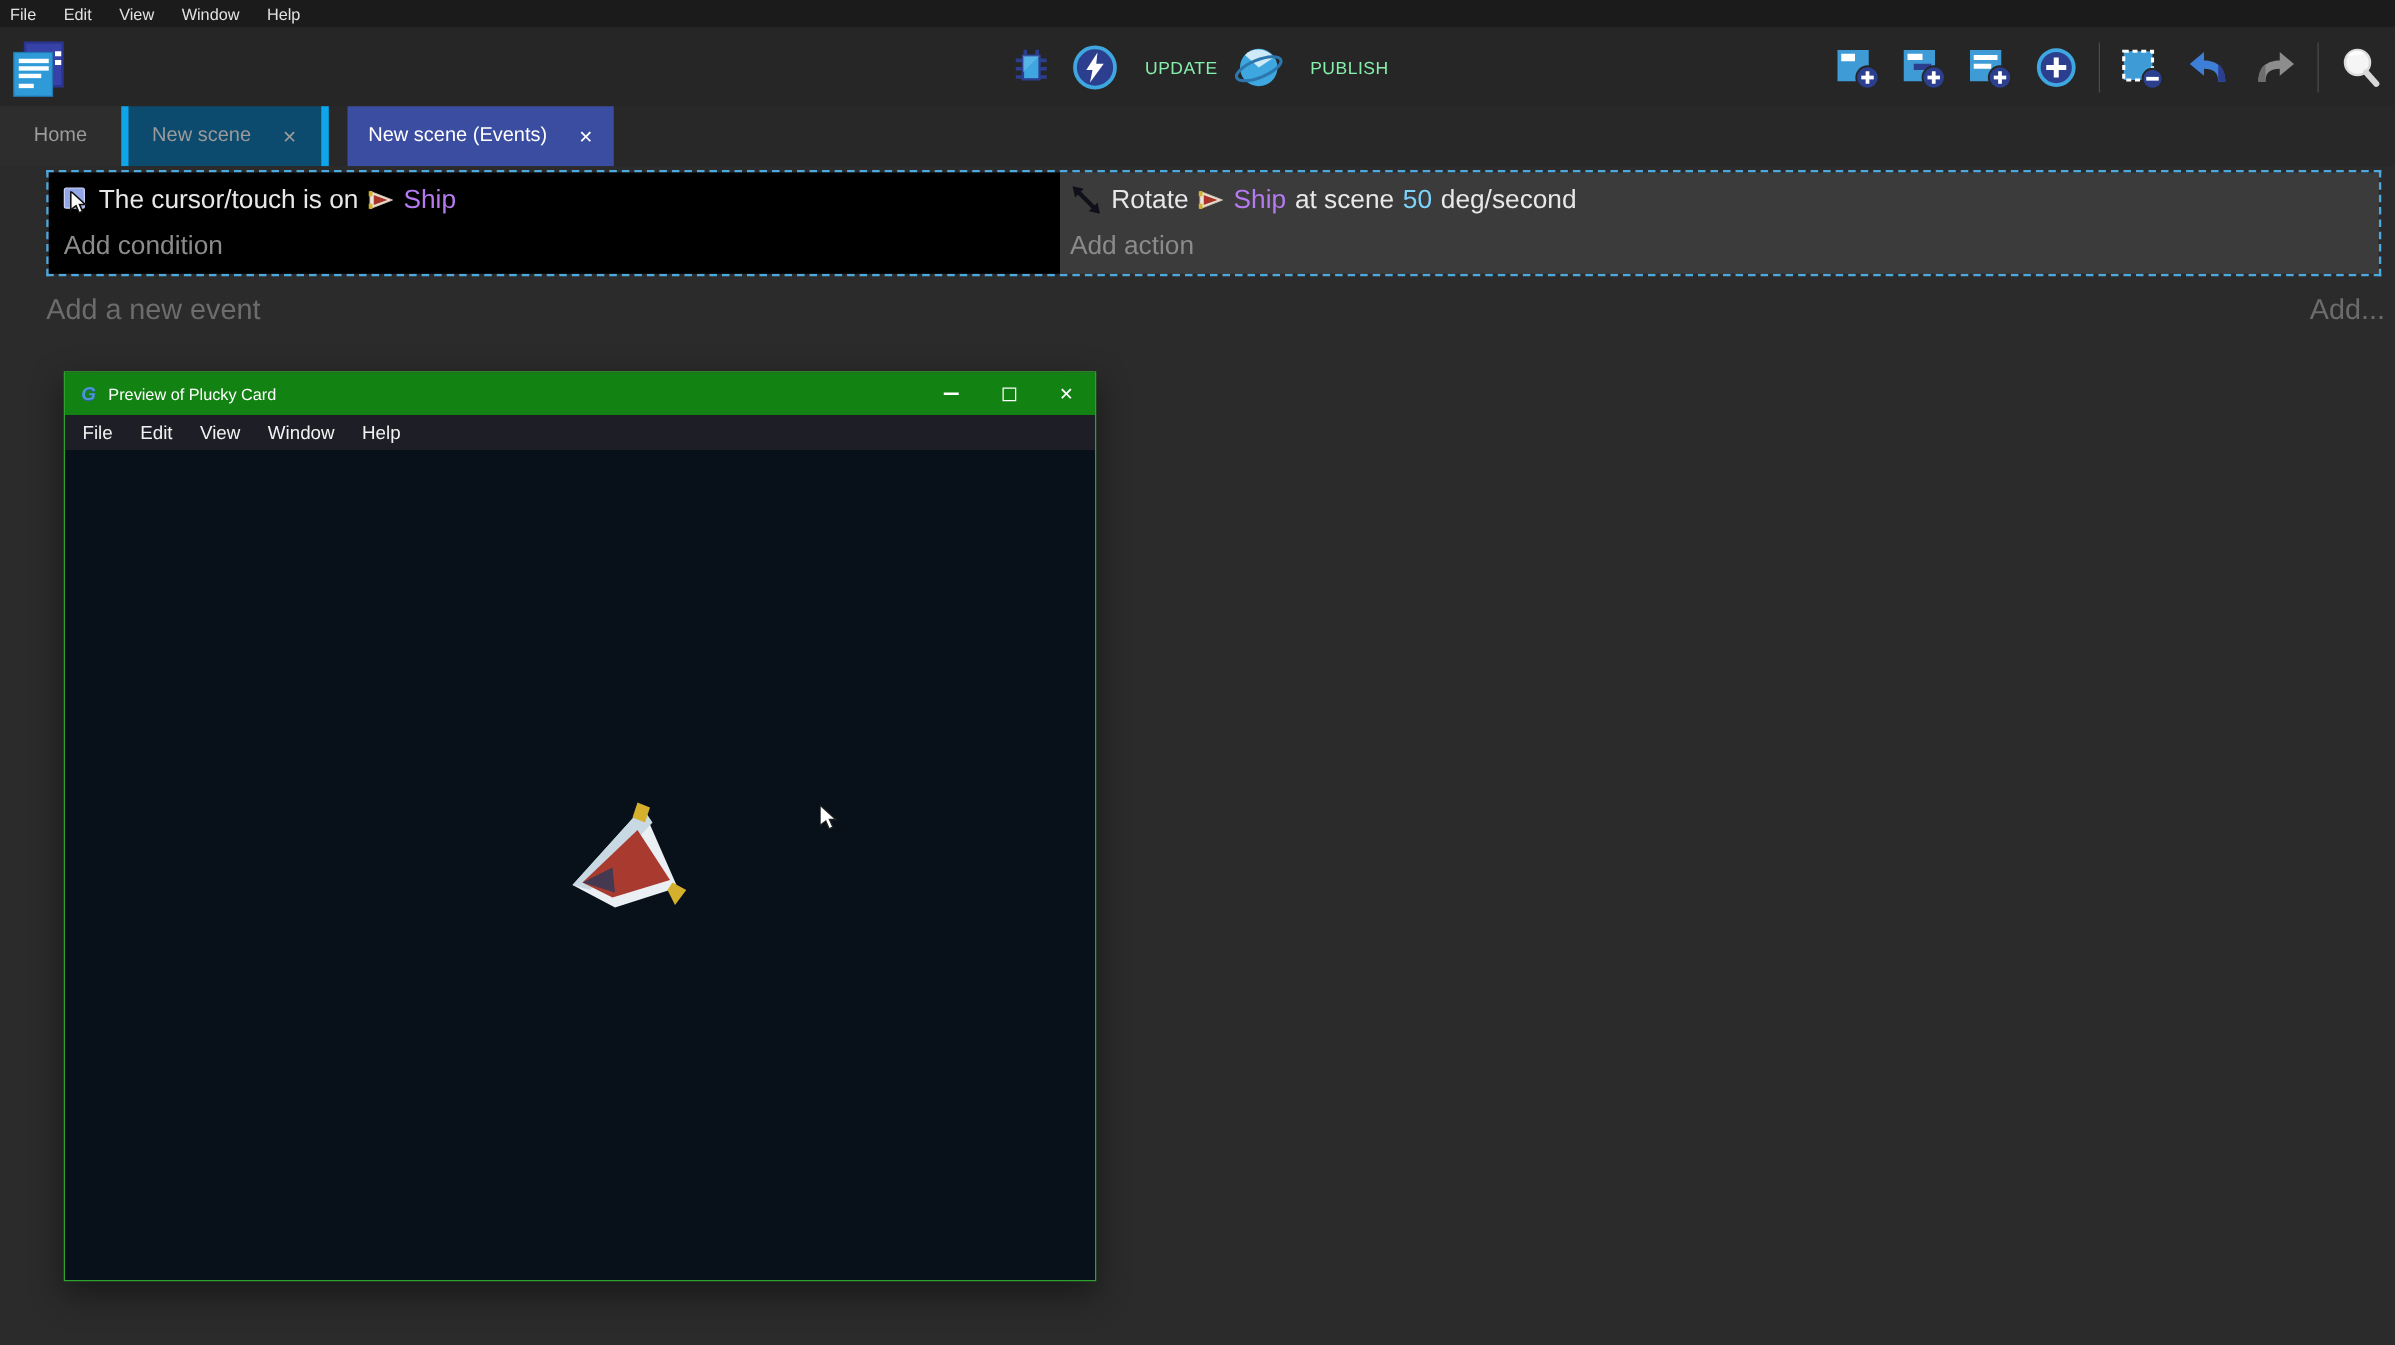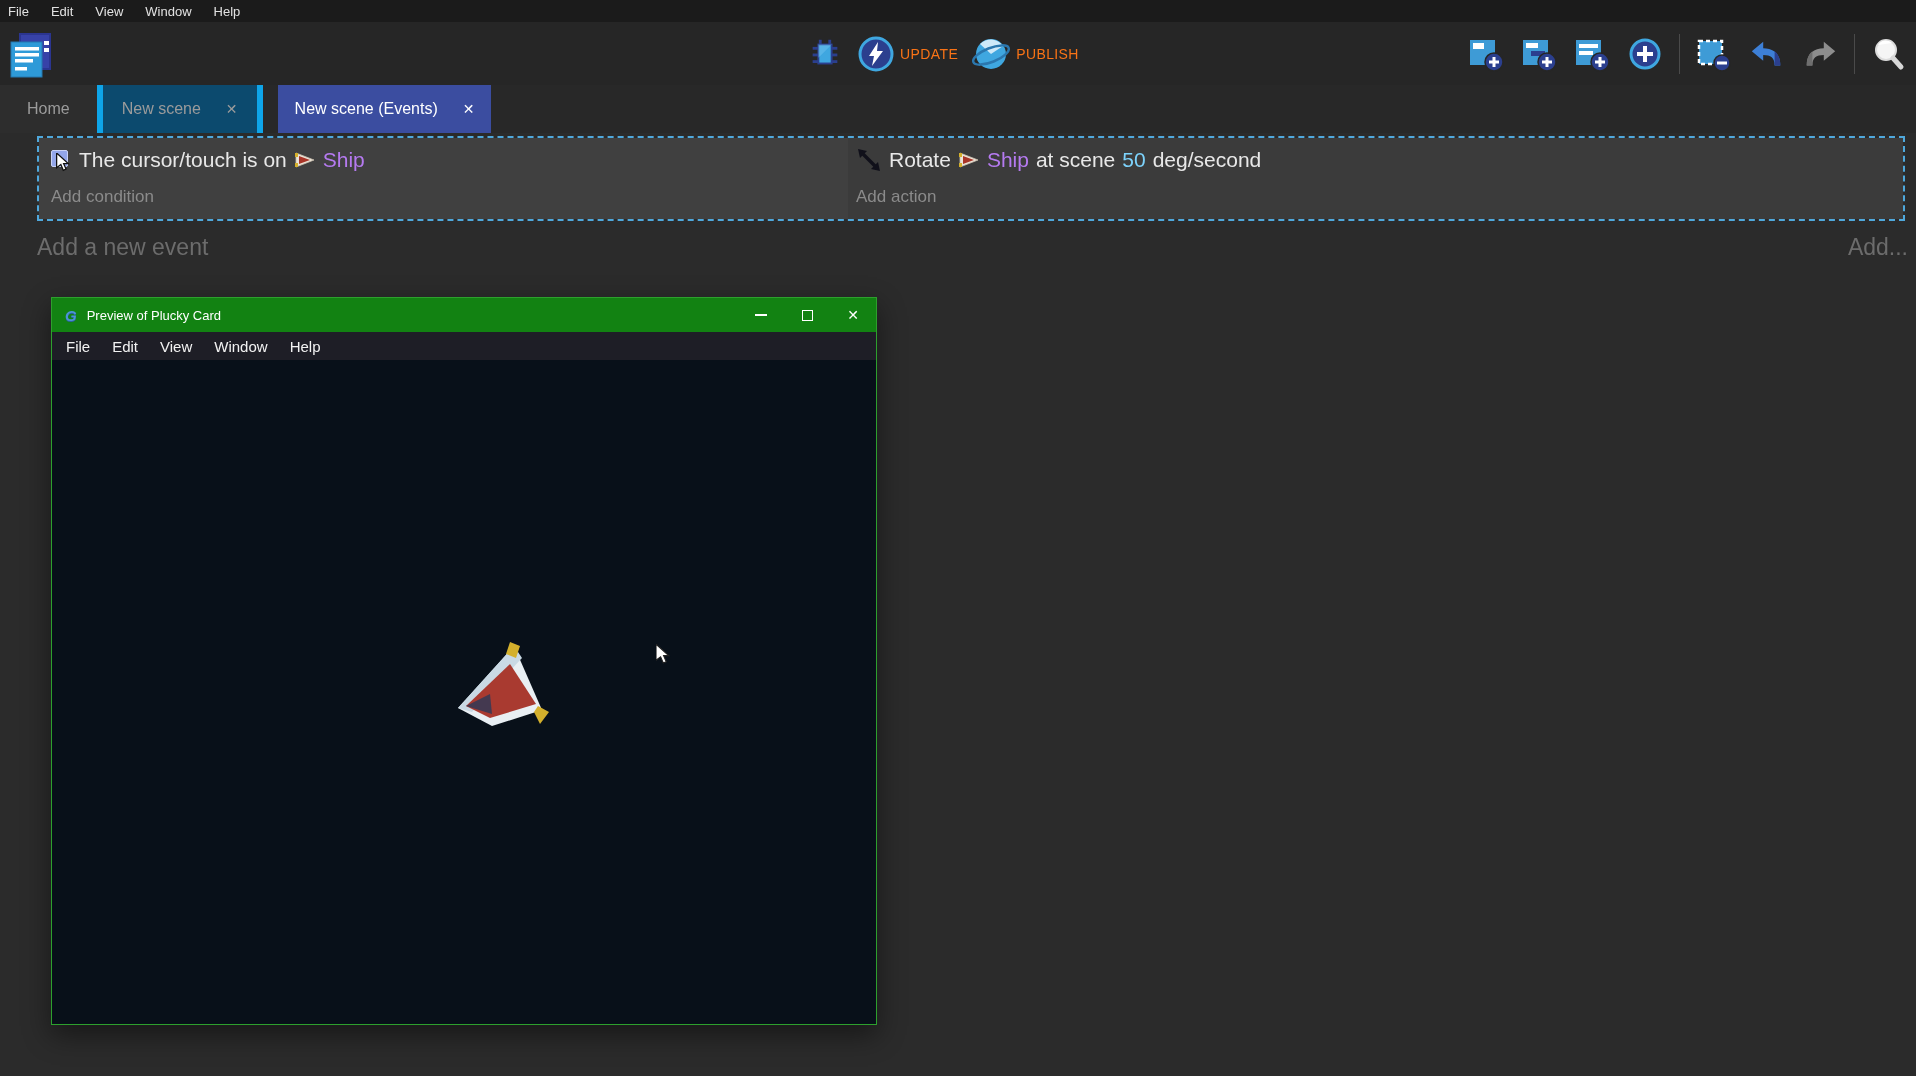--- a/index.html
+++ b/index.html
@@ -21,21 +21,21 @@
   
   .toolbar {
     position:absolute; top:22px; left:0; right:0; height:63px;
     background:#262626;
   }
   .sheet-logo { position:absolute; left:8px; top:11px; }
   .toolbar-center {
     position:absolute; left:806px; top:0; height:100%;
     display:flex; align-items:center; gap:12px;
   }
-  .tb-label { color:#f97316; font-size:14px; letter-spacing:.4px; margin-left:4px; }
+  .tb-label { color:#86efac; font-size:14px; letter-spacing:.4px; margin-left:20px; }
   .tb-group { display:flex; align-items:center; cursor:pointer; }
   .toolbar-right {
     position:absolute; right:8px; top:0; height:100%;
     display:flex; align-items:center; gap:15px;
   }
   .tb-icon { width:38px; height:38px; display:flex; align-items:center; justify-content:center; cursor:pointer; }
   .tb-divider { width:1px; height:40px; background:#4a4a4a; }
 
   
   .tabbar {
@@ -51,31 +51,31 @@
   .tab-active { background:#3b4da0; color:#ffffff; padding:0 17px; gap:25px; border-right:none;margin-left:15px; }
   .tab .close { font-size:14px; line-height:1; }
 
   
   .events-sheet { position:absolute; top:133px; left:0; right:0; bottom:0; background:#2b2b2b; }
 
   .event {
     position:absolute; left:37px; right:11px; top:3px; height:85px;
     display:flex; border:2px dashed #4fa8dc;
   }
-  .conditions { width:809px; background:#404040; padding:3px 0 0 12px; }
+  .conditions { width:809px; background:#000000; padding:3px 0 0 12px; }
   .actions { flex:1; background:#3b3b3b; padding:3px 0 0 8px; }
   .evt-line {
     display:flex; align-items:center; gap:7px;
     height:38px; font-size:21px; color:#e8e8e8; white-space:nowrap; cursor:pointer;
   }
   .obj-name { color:#b57af0; font-weight:normal; }
   .num-param { color:#7dd3fc; }
   .placeholder {
     height:36px; display:flex; align-items:center;
-    font-size:17px; color:#8b8b8b; cursor:pointer;
+    font-size:21px; color:#8b8b8b; cursor:pointer;
   }
   .cond-icon {
     position:relative; width:21px; height:21px; flex:0 0 auto;
   }
   .cond-icon .sq {
     position:absolute; left:0; top:0; width:17px; height:17px;
     background:#93a6ea; border:1px solid #c9d2f6; border-radius:2px;
   }
   .cond-icon svg { position:absolute; left:5px; top:3px; }
 

